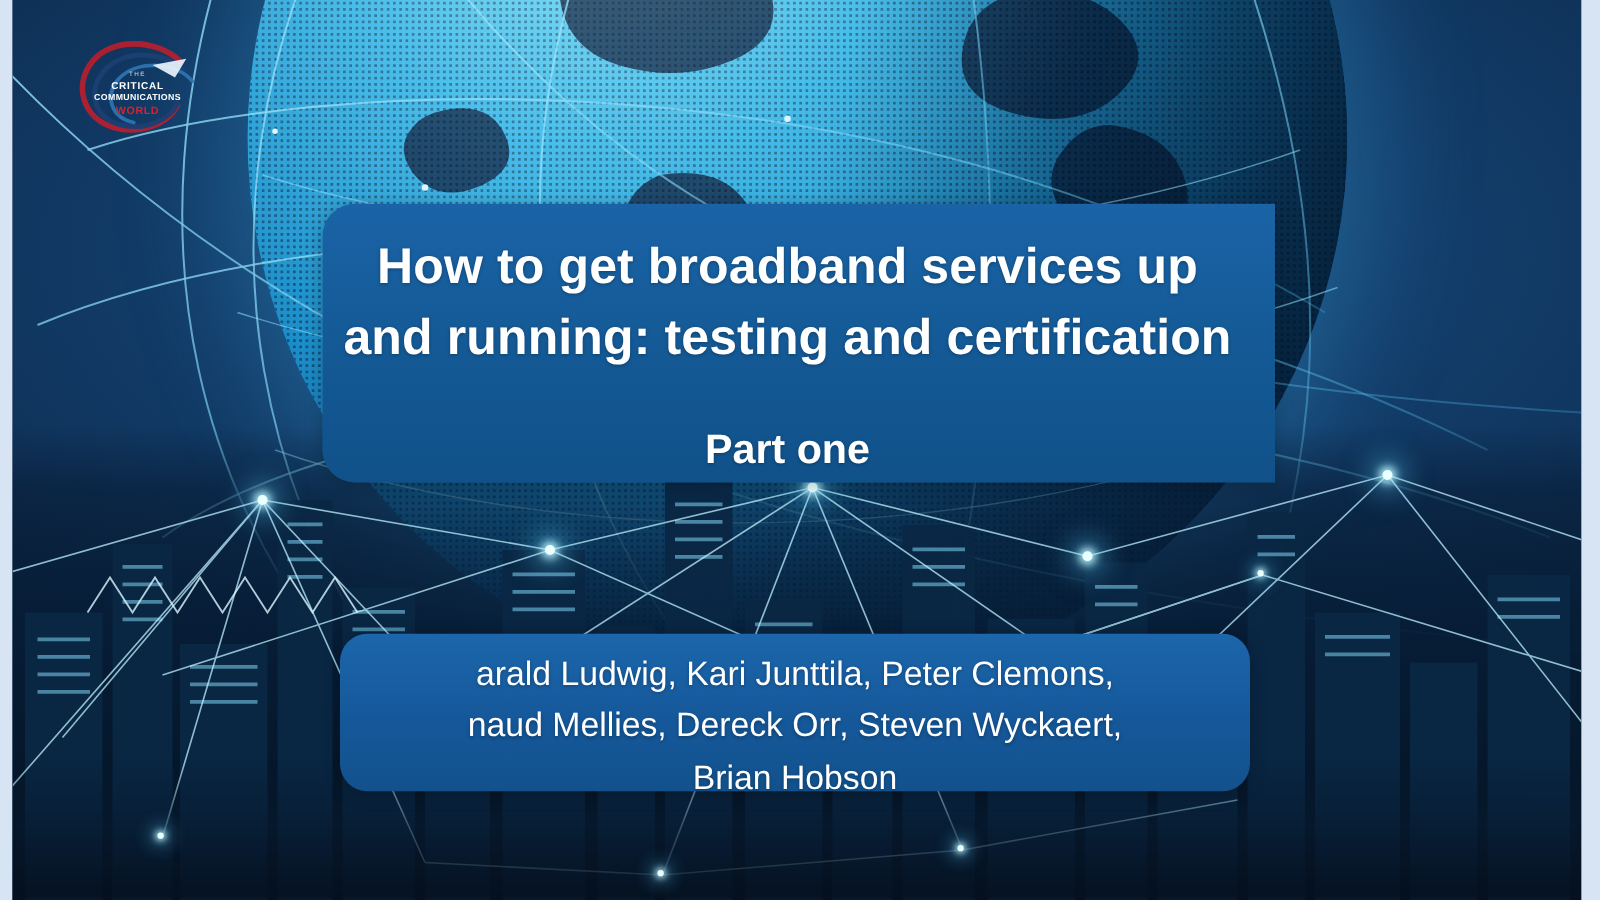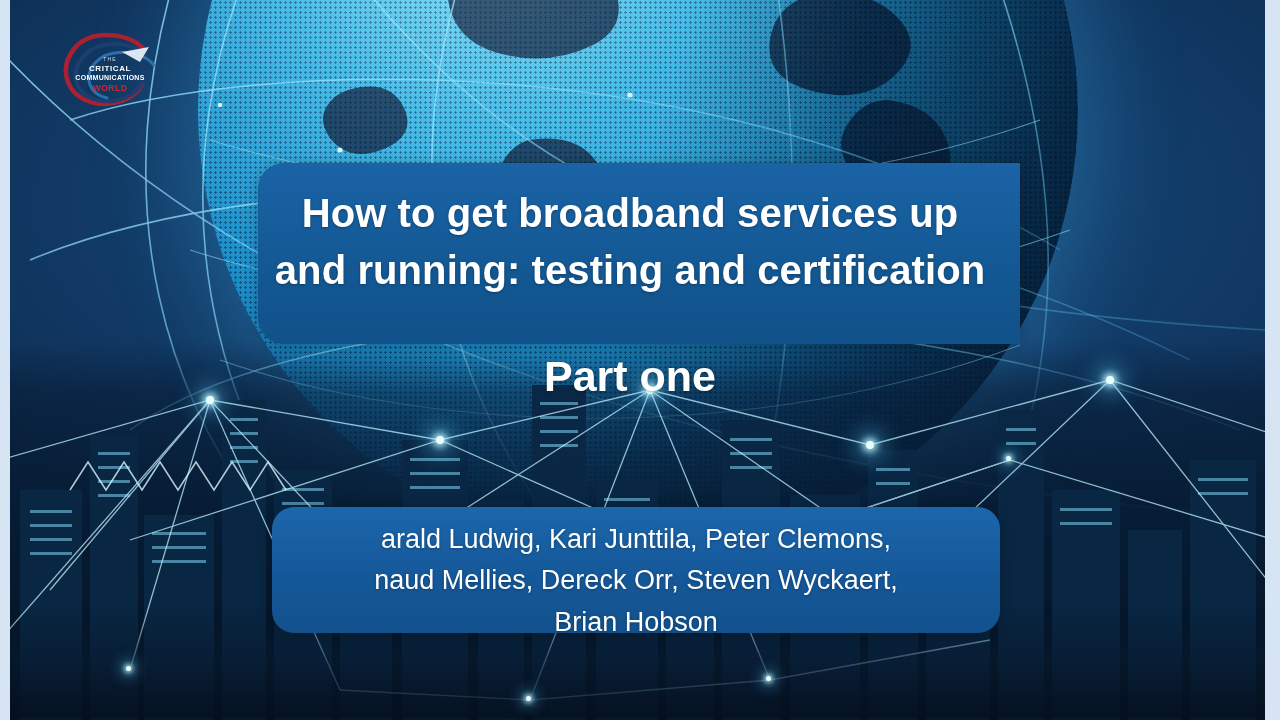--- a/index.html
+++ b/index.html
@@ -96,33 +96,33 @@
   
   .card{
     position:absolute;
     background:#1760a8;
     color:#ffffff;
     text-align:center;
     box-shadow:0 2px 14px rgba(0,0,0,.25);
   }
 
   #title-card{
-    left:248px; top:163px; width:762px; height:181px;
+    left:248px; top:163px; width:762px; height:223px;
     border-radius:26px 0 0 26px;
     background:linear-gradient(180deg,#17609f 0%,#155f a8 0%,#155e9f 40%,#12558f 100%);
     background:linear-gradient(180deg,#1a63a6 0%,#135893 60%,#11518a 100%);
     padding:22px 26px 0 8px;
   }
   #title-text{
     font-size:40px; font-weight:700; line-height:1.42; letter-spacing:.1px;
     text-shadow:0 1px 3px rgba(0,0,0,.30);
   }
   #subtitle-text{
-    margin-top:52px;
-    font-size:43px; font-weight:700; line-height:1.2;
+    margin-top:40px;
+    font-size:33px; font-weight:700; line-height:1.2;
     text-shadow:0 1px 3px rgba(0,0,0,.30);
   }
 
   #authors-card{
     left:262px; top:507px; width:728px; height:126px;
     border-radius:22px;
     background:linear-gradient(180deg,#1c66ab 0%,#15589a 55%,#12518c 100%);
     padding:12px 20px 0 20px;
   }
   #authors-text{

